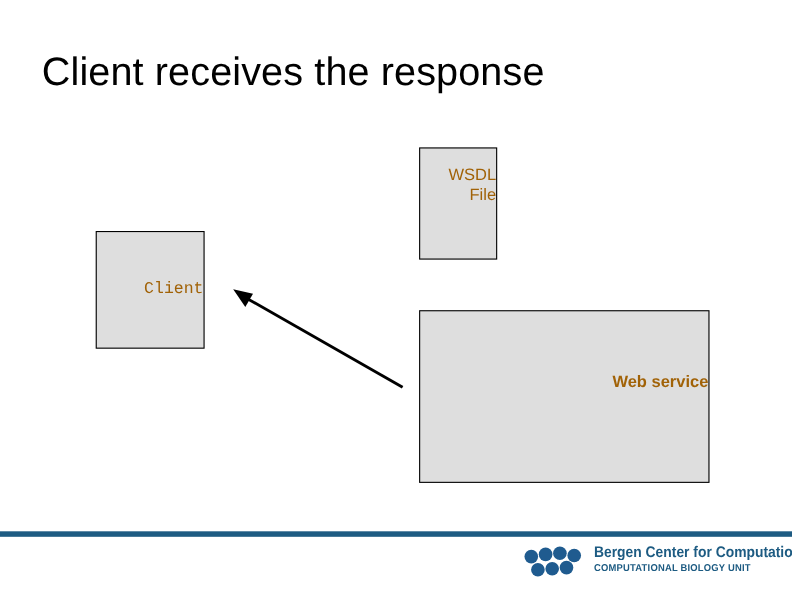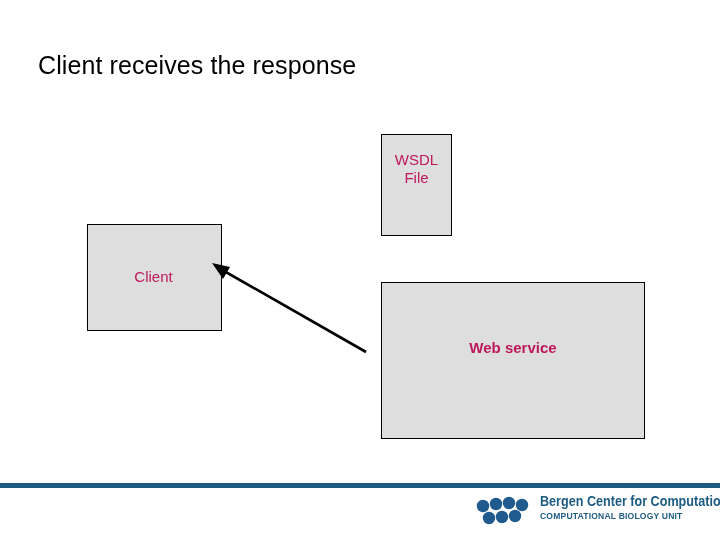--- a/index.html
+++ b/index.html
@@ -17,40 +17,40 @@
     font-family: "Liberation Sans", sans-serif;
     -webkit-font-smoothing: none;
   }
 
   
   #slide-title {
     position: absolute;
     left: 38px;
     top: 48px;
     width: 640px;
-    font-size: 25px;
+    font-size: 36px;
     line-height: 34px;
     font-weight: 400;
     color: #000000;
     letter-spacing: 0.1px;
     white-space: nowrap;
   }
 
   
   .shape-box {
     position: absolute;
     box-sizing: border-box;
     background: #dedede;
     border: 1px solid #000000;
   }
   .shape-label {
     position: absolute;
     width: 100%;
-    text-align: center;
-    color: #be185d;
+    text-align: right;
+    color: #a16207;
     white-space: nowrap;
   }
 
   
   #wsdl-box {
     left: 381px;
     top: 134px;
     width: 71px;
     height: 102px;
   }
@@ -63,23 +63,24 @@
   #wsdl-line-2 {
     top: 34px;
     font-size: 15px;
     line-height: 18px;
     font-weight: 400;
   }
 
   
   #client-box {
     left: 87px;
-    top: 224px;
-    width: 135px;
+    top: 210px;
+    width: 99px;
     height: 107px;
+    font-family: Liberation Mono, monospace;
   }
   #client-label {
     top: 43px;
     font-size: 15px;
     line-height: 18px;
     font-weight: 400;
     text-indent: -2px;
   }
 
   

